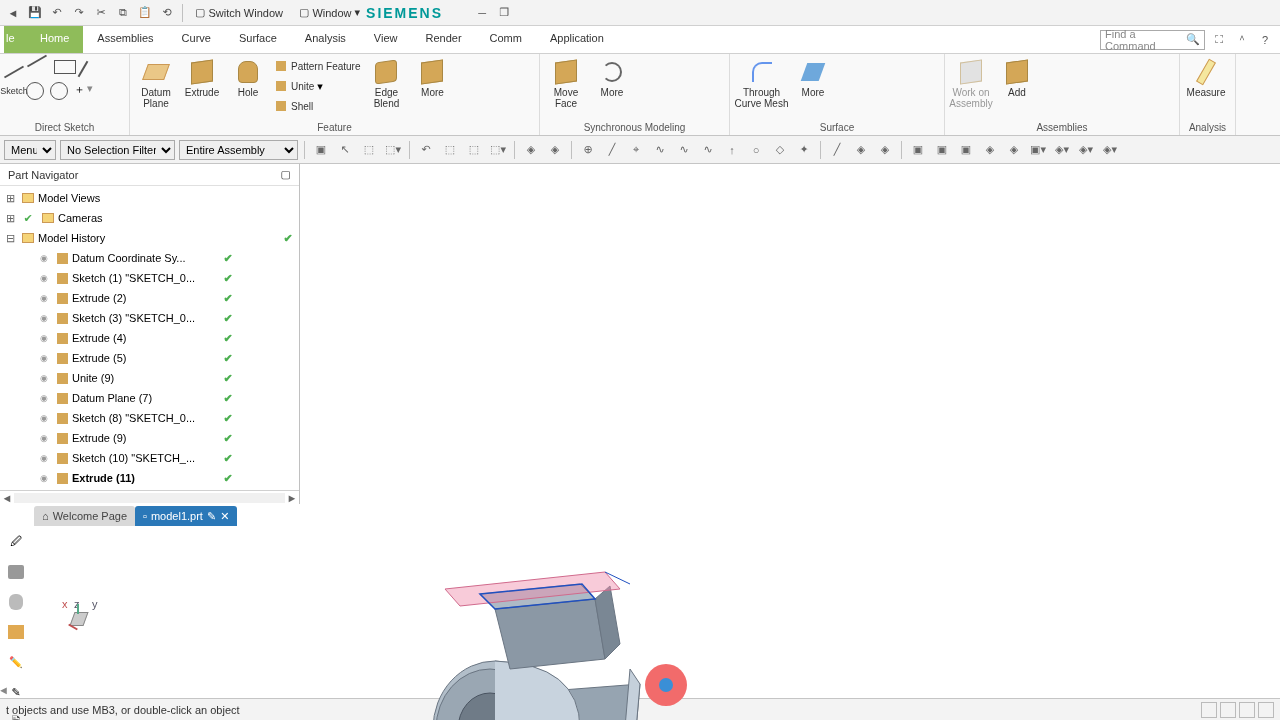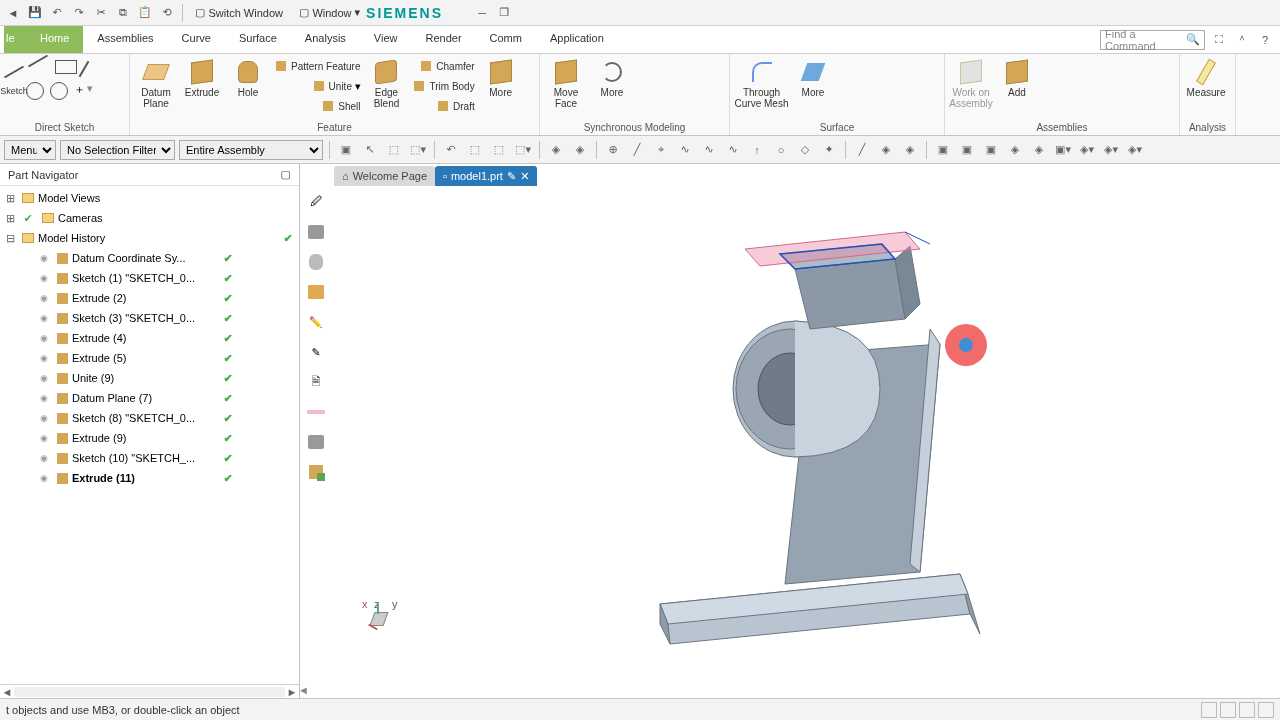--- a/index.html
+++ b/index.html
@@ -27,41 +27,41 @@
 .ribbon { height: 82px; background: #f9f9f9; border-bottom: 1px solid #c5c5c5; display: flex; align-items: stretch; }
 .rgroup { border-right: 1px solid #dcdcdc; display: flex; flex-direction: column; padding: 2px 4px; }
 .rgroup .row { display: flex; align-items: flex-start; gap: 2px; flex: 1; }
 .rgroup .glabel { text-align: center; font-size: 10px; color: #555; padding-top: 2px; }
 .bigbtn { display: flex; flex-direction: column; align-items: center; justify-content: flex-start; width: 44px; padding: 2px 1px; gap: 1px; }
 .bigbtn .icn { width: 28px; height: 28px; display: flex; align-items: center; justify-content: center; }
 .bigbtn .lbl { font-size: 10px; color: #333; text-align: center; line-height: 1.1; }
 .smallbtn { display: flex; align-items: center; gap: 3px; padding: 1px 2px; height: 20px; }
 .smallbtn .icn { width: 14px; height: 14px; display: flex; align-items: center; justify-content: center; }
 .smallbtn .lbl { font-size: 10px; color: #333; }
-.col { display: flex; flex-direction: column; align-items: flex-end; }
+.col { display: flex; flex-direction: column; }
 
 
 .shape-cube { width: 22px; height: 22px; background: #d4a757; transform: skewY(-8deg); border: 1px solid #aa8844; }
 .shape-cyl { width: 20px; height: 22px; background: #d4a757; border-radius: 8px 8px 4px 4px; border: 1px solid #aa8844; }
 .shape-plane { width: 22px; height: 16px; background: #eac787; transform: skewX(-20deg); border: 1px solid #cc9955; }
 .shape-sync { width: 20px; height: 20px; border: 2px solid #666; border-radius: 50%; border-left-color: transparent; }
 .shape-line { width: 22px; height: 2px; background: #555; transform: rotate(-30deg); }
 .shape-curve { width: 20px; height: 20px; border: 2px solid #6495ed; border-radius: 50% 0 0 0; border-right: none; border-bottom: none; }
 .shape-rect { width: 22px; height: 14px; border: 1.5px solid #555; }
 .shape-circ { width: 18px; height: 18px; border: 1.5px solid #555; border-radius: 50%; }
 .shape-ruler { width: 8px; height: 26px; background: #f5e79e; border: 1px solid #cc9955; transform: rotate(30deg); }
 
 
 .selbar { height: 28px; background: #f3f3f3; border-bottom: 1px solid #c5c5c5; display: flex; align-items: center; padding: 0 4px; gap: 4px; }
 .selbar select { height: 20px; font-size: 11px; border: 1px solid #aaa; padding: 0 2px; }
 .selbar .smicn { width: 20px; height: 20px; display: flex; align-items: center; justify-content: center; color: #666; }
 .sep { width: 1px; height: 18px; background: #c0c0c0; margin: 0 2px; }
 
 
-.main { display: flex; height: 534px; }
+.main { display: flex; height: 534px; flex-direction: column; }
 .nav-panel { width: 300px; border-right: 1px solid #c0c0c0; display: flex; flex-direction: column; background: #fff; }
 .nav-title { height: 22px; display: flex; align-items: center; justify-content: space-between; padding: 0 8px; font-size: 11px; color: #333; border-bottom: 1px solid #e0e0e0; }
 .nav-head { height: 22px; display: flex; align-items: center; background: #f0f0f0; border-bottom: 1px solid #d0d0d0; padding: 0 8px; font-size: 10px; }
 .nav-head .col-name { flex: 1; }
 .nav-head .col-c, .nav-head .col-u { width: 22px; text-align: center; }
 .nav-tree { flex: 1; overflow: hidden; padding: 2px 0; font-size: 11px; }
 .tree-row { display: flex; align-items: center; height: 20px; padding-left: 6px; }
 .tree-row .exp { width: 12px; color: #666; }
 .tree-row .ico { width: 14px; height: 14px; margin: 0 3px; display: flex; align-items: center; justify-content: center; }
 .tree-row .txt { flex: 1; white-space: nowrap; overflow: hidden; text-overflow: ellipsis; }
@@ -205,40 +205,20 @@
             <span class="lbl">Shell</span>
           </div>
       </div>
       <div class="bigbtn">
           <div class="icn">
             <div class="shape-cube" style="border-radius:4px"></div>
           </div>
           <div class="lbl" style="white-space:pre">Edge
 Blend</div>
         </div>
-      <div class="col">
-        <div class="smallbtn">
-            <div class="icn">
-              <div style="width:10px;height:10px;background:#d4a757"></div>
-            </div>
-            <span class="lbl">Chamfer</span>
-          </div>
-        <div class="smallbtn">
-            <div class="icn">
-              <div style="width:10px;height:10px;background:#d4a757"></div>
-            </div>
-            <span class="lbl">Trim Body</span>
-          </div>
-        <div class="smallbtn">
-            <div class="icn">
-              <div style="width:10px;height:10px;background:#d4a757"></div>
-            </div>
-            <span class="lbl">Draft</span>
-          </div>
-      </div>
       <div class="bigbtn">
           <div class="icn">
             <div class="shape-cube"></div>
           </div>
           <div class="lbl">More</div>
         </div>
     </div>
     <div class="glabel">Feature</div>
   </div>
 
@@ -308,21 +288,21 @@
           <div class="lbl">Measure</div>
         </div>
     </div>
     <div class="glabel">Analysis</div>
   </div>
 </div>
 
 <div class="selbar">
   <select style="width:52px"><option>Menu</option></select>
   <select style="width:115px"><option>No Selection Filter</option></select>
-  <select style="width:144px"><option>Entire Assembly</option></select>
+  <select style="width:119px"><option>Entire Assembly</option></select>
   <div class="sep"></div>
   <div class="smicn">▣</div>
   <div class="smicn">↖</div>
   <div class="smicn">⬚</div>
   <div class="smicn">⬚▾</div>
   <div class="sep"></div>
   <div class="smicn">↶</div>
   <div class="smicn">⬚</div>
   <div class="smicn">⬚</div>
   <div class="smicn">⬚▾</div>

